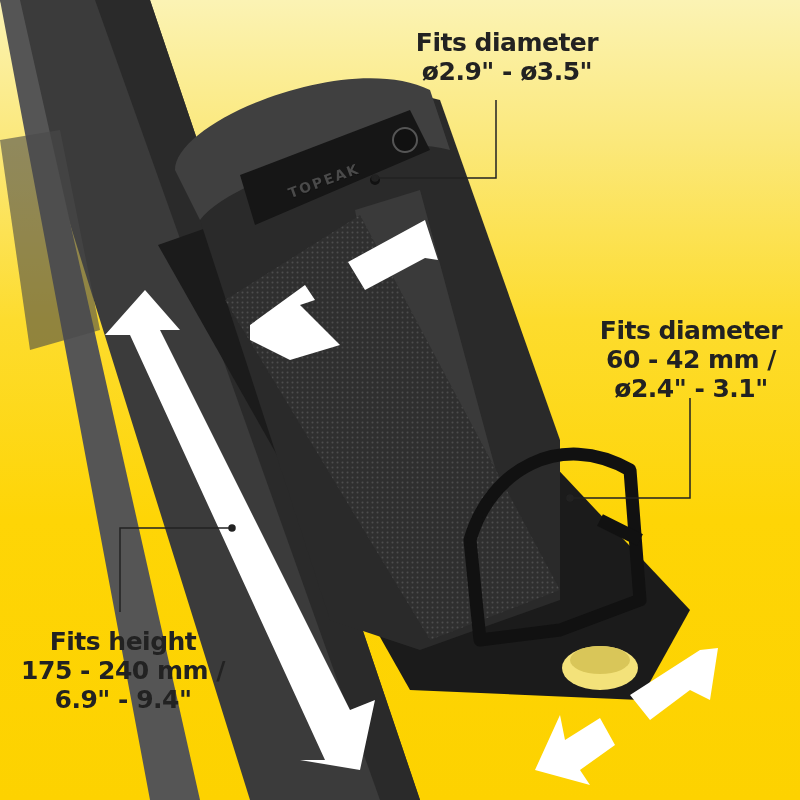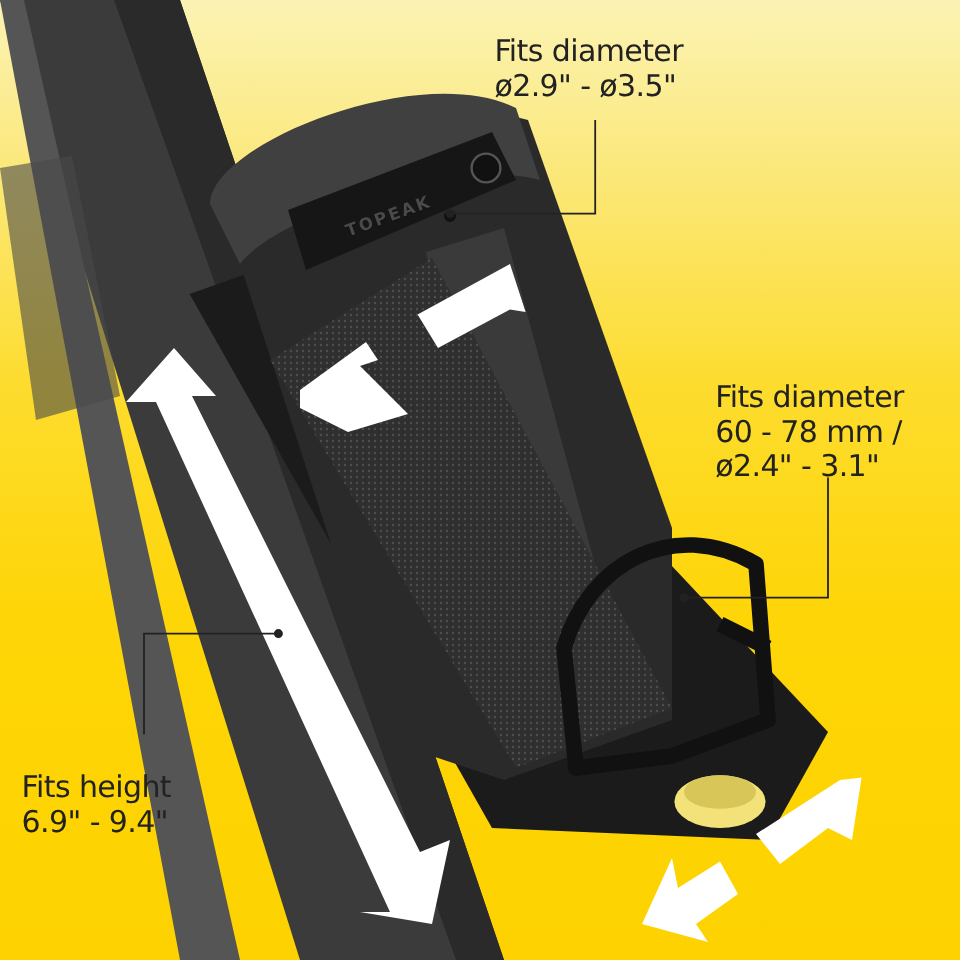--- a/index.html
+++ b/index.html
@@ -3,28 +3,28 @@
   <meta charset="utf-8">
   <style>
     html, body { margin: 0; padding: 0; }
     body { width: 800px; height: 800px; overflow: hidden; font-family: "DejaVu Sans", sans-serif; }
     .stage {
       position: relative; width: 800px; height: 800px; overflow: hidden;
       background: linear-gradient(180deg, #fbf3b4 0%, #fbe87a 18%, #fddc2e 40%, #fed506 65%, #fdd200 100%);
     }
     svg.art { position: absolute; left: 0; top: 0; }
     .callout {
-      position: absolute; color: #222; text-align: left;
+      position: absolute; color: #222; text-align: center;
       font-family: "DejaVu Sans", sans-serif; font-size: 25px; line-height: 29px;
-      letter-spacing: -0.5px; font-weight: 400;
+      letter-spacing: -0.5px; font-weight: 700;
     }
     .callout div { white-space: nowrap; }
     .c-top { left: 412px; top: 28px; width: 190px; }
     .c-mid { left: 596px; top: 316px; width: 190px; }
-    .c-bot { left: 18px; top: 641px; width: 210px; }
+    .c-bot { left: 18px; top: 627px; width: 210px; }
     .brand {
       position: absolute; left: 286px; top: 186px; color: #4a4a4a;
       font-family: "DejaVu Sans", sans-serif; font-weight: bold; font-size: 14px;
       letter-spacing: 2px; transform: rotate(-20deg); transform-origin: left top;
       text-shadow: 0 1px 0 #111;
     }
   </style>
 </head>
 <body>
 
@@ -93,21 +93,22 @@
 
   <div class="brand">TOPEAK</div>
 
   <div class="callout c-top">
     <div>Fits diameter</div>
     <div>ø2.9" - ø3.5"</div>
   </div>
 
   <div class="callout c-mid">
     <div>Fits diameter</div>
-    <div>60 - 78 mm /</div>
+    <div>60 - 42 mm /</div>
     <div>ø2.4" - 3.1"</div>
   </div>
 
   <div class="callout c-bot">
     <div>Fits height</div>
+    <div>175 - 240 mm /</div>
     <div>6.9" - 9.4"</div>
   </div>
 </div>
 
 </body></html>

